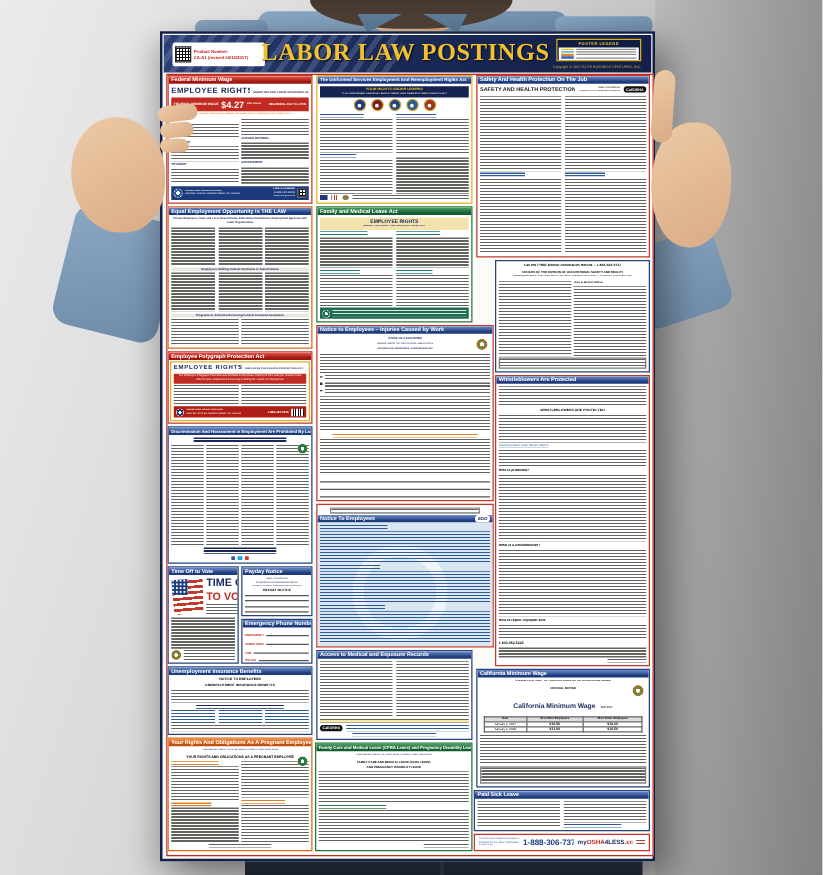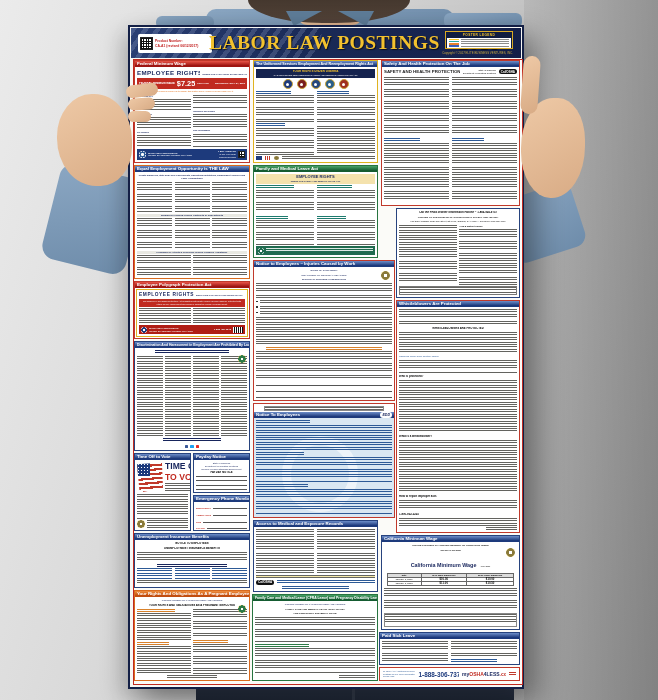--- a/index.html
+++ b/index.html
@@ -131,21 +131,21 @@
 
       <div class="sec bd-red" style="left:0;top:0;width:116px;height:103px">
         <div class="hd hd-red">Federal Minimum Wage</div>
         <div class="pad">
           <div style="display:flex;align-items:baseline;gap:2px">
             <span class="navy b nw" style="font-size:6.2px;letter-spacing:.4px">EMPLOYEE RIGHTS</span>
             <span class="navy b t22 nw">UNDER THE FAIR LABOR STANDARDS ACT</span>
           </div>
           <div style="background:#c02a20;color:#fff;display:flex;align-items:center;gap:2px;padding:1px 2px;flex:0 0 auto">
             <span class="b t28 nw">FEDERAL MINIMUM WAGE</span>
-            <span class="b nw" style="font-size:7.4px">$7.25</span>
+            <span class="b nw" style="font-size:7.4px">$4.27</span>
             <span class="b t22 nw">PER HOUR</span>
             <span class="b t24 nw" style="margin-left:auto">BEGINNING JULY 24, 2009</span>
           </div>
           <div class="org c t22 nw">The law requires employers to display this poster where employees can readily see it.</div>
           <div class="cols">
             <div class="col">
               <div class="navy b t22">OVERTIME PAY</div>
               <div class="gk grow"></div>
               <div class="navy b t22">CHILD LABOR</div>
               <div class="gk grow"></div>

